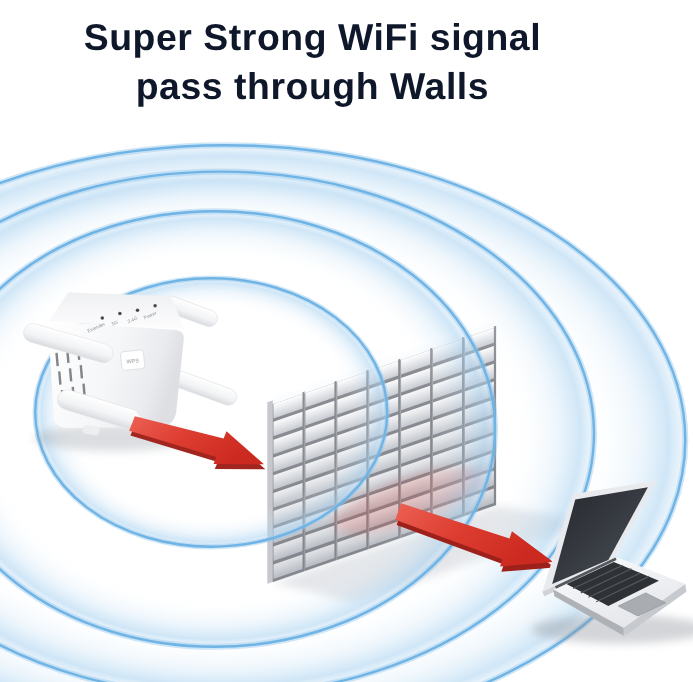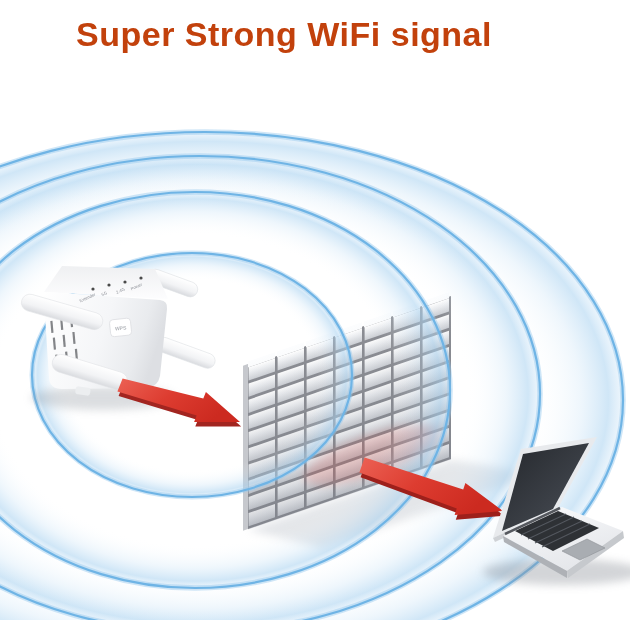--- a/index.html
+++ b/index.html
@@ -2,34 +2,35 @@
 <html><head>
 <meta charset="utf-8">
 <style>
   html,body{margin:0;padding:0;background:#ffffff;}
   .stage{
     position:relative;width:630px;height:620px;overflow:hidden;
     background:#ffffff;font-family:"Liberation Sans",sans-serif;
   }
   .headline{
     position:absolute;top:12px;left:0;width:568px;z-index:5;
-    text-align:center;font-weight:bold;color:#c2410c;
+    text-align:center;font-weight:bold;color:#0f172a;
     font-size:34px;line-height:1.33;letter-spacing:0.5px;
   }
   .scene{position:absolute;top:0;left:0;}
   .t-led{font-size:4.3px;fill:#90939a;font-family:"Liberation Sans",sans-serif;}
   .t-wps{font-size:5px;fill:#b3b6bb;font-weight:bold;font-family:"Liberation Sans",sans-serif;}
 </style>
 </head>
 <body>
 
 <div class="stage">
 
   <div class="headline">
     <div>Super Strong WiFi signal</div>
+    <div>pass through Walls</div>
   </div>
 
   <svg class="scene" width="630" height="620" viewBox="0 0 630 620">
     <defs>
       <linearGradient id="bface" x1="0" y1="0" x2="0" y2="1">
         <stop offset="0" stop-color="#ffffff"></stop>
         <stop offset="0.4" stop-color="#eceef1"></stop>
         <stop offset="1" stop-color="#ced1d6"></stop>
       </linearGradient>
       <linearGradient id="wallShade" x1="0" y1="0" x2="0" y2="1">

